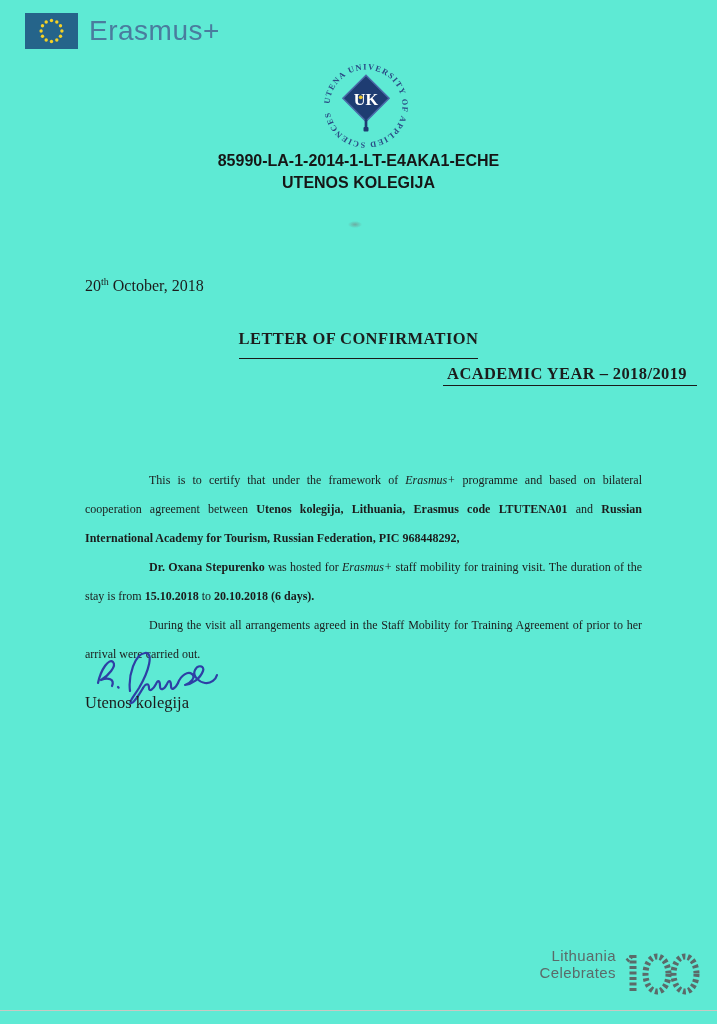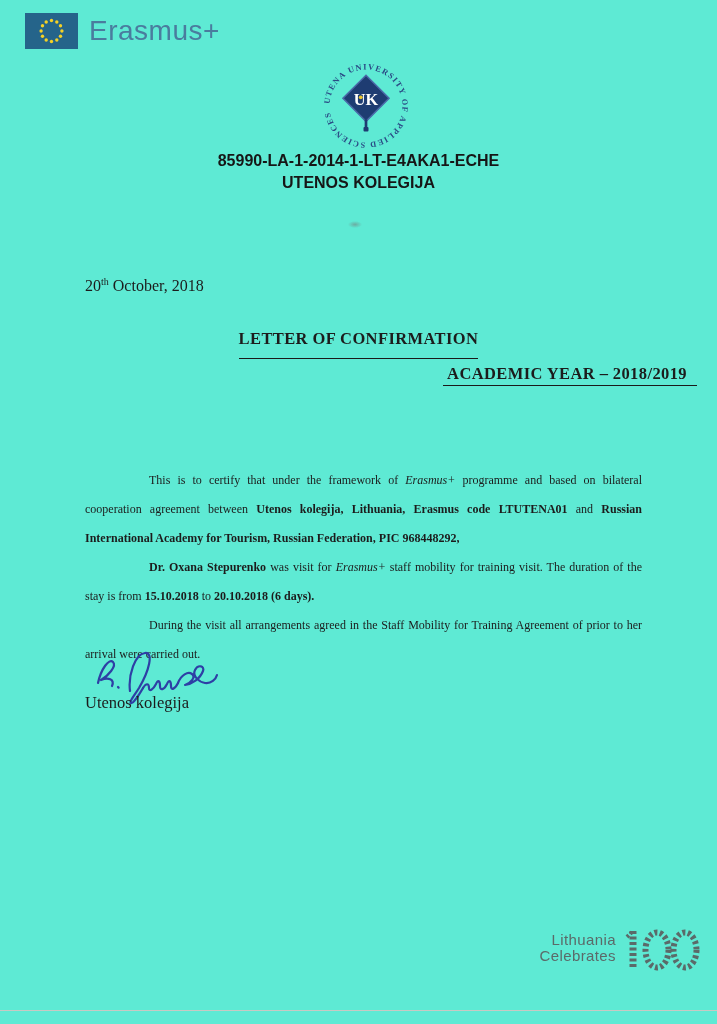--- a/index.html
+++ b/index.html
@@ -142,23 +142,22 @@
   .footer a {
     color: #283da0;
     text-decoration: underline;
     cursor: pointer;
   }
 
   
   .centenary {
     position: absolute;
     right: 16px;
-    top: 924px;
+    top: 948px;
     display: flex;
-    align-items: center;
     gap: 7px;
   }
   .centenary-text {
     font-family: "Liberation Sans", sans-serif;
     font-size: 15px;
     line-height: 16.5px;
     text-align: right;
     color: #5b6a69;
     letter-spacing: 0.4px;
   }
@@ -221,21 +220,21 @@
 
   <div class="smudge"></div>
 
   <div class="date-line"><span>20</span><sup>th</sup><span> October, 2018</span></div>
 
   <div class="title-main"><span>LETTER OF CONFIRMATION</span></div>
   <div class="title-year">ACADEMIC YEAR – 2018/2019</div>
 
   <div class="body-text">
     <p><span>This is to certify that under the framework of </span><span class="seg-i">Erasmus+</span><span> programme and based on bilateral cooperation agreement between </span><span class="seg-b">Utenos kolegija, Lithuania, Erasmus code LTUTENA01</span><span> and </span><span class="seg-b">Russian International Academy for Tourism, Russian Federation, PIC 968448292,</span></p>
-    <p><span class="seg-b">Dr. Oxana Stepurenko</span><span> was visit for </span><span class="seg-i">Erasmus+</span><span> staff mobility for training visit. The duration of the stay is from </span><span class="seg-b">15.10.2018</span><span> to </span><span class="seg-b">20.10.2018 (6 days).</span></p>
+    <p><span class="seg-b">Dr. Oxana Stepurenko</span><span> was hosted for </span><span class="seg-i">Erasmus+</span><span> staff mobility for training visit. The duration of the stay is from </span><span class="seg-b">15.10.2018</span><span> to </span><span class="seg-b">20.10.2018 (6 days).</span></p>
     <p><span>During the visit all arrangements agreed in the Staff Mobility for Training Agreement of prior to her arrival were carried out.</span></p>
   </div>
 
   <svg class="signature-svg" width="140" height="60" viewBox="0 0 140 60">
     <g fill="none" stroke="#2e3fa5" stroke-width="2.2" stroke-linecap="round" stroke-linejoin="round">
       <path d="M 10,38 C 13,24 21,13 25,17 C 29,21 20,31 13,35 C 20,32 27,34 24,41"></path>
       <path d="M 30,42 l 0.6,0.6"></path>
       <path d="M 42,46 C 40,30 47,9 57,8 C 66,7 61,26 51,43 C 46,51 41,57 43,58 C 45,59 51,50 55,43"></path>
       <path d="M 55,43 C 58,38 61,38 61,43 C 61,47 65,45 68,39 C 70,34 72,36 72,41 C 72,46 76,45 79,39 C 81,34 83,36 83,41 C 83,46 87,44 90,38"></path>
       <path d="M 90,38 C 93,30 100,26 104,29 C 108,32 103,38 97,40 C 104,39 112,34 115,26 C 117,21 110,19 107,25 C 104,31 111,37 117,38 C 123,39 128,34 129,30"></path>

